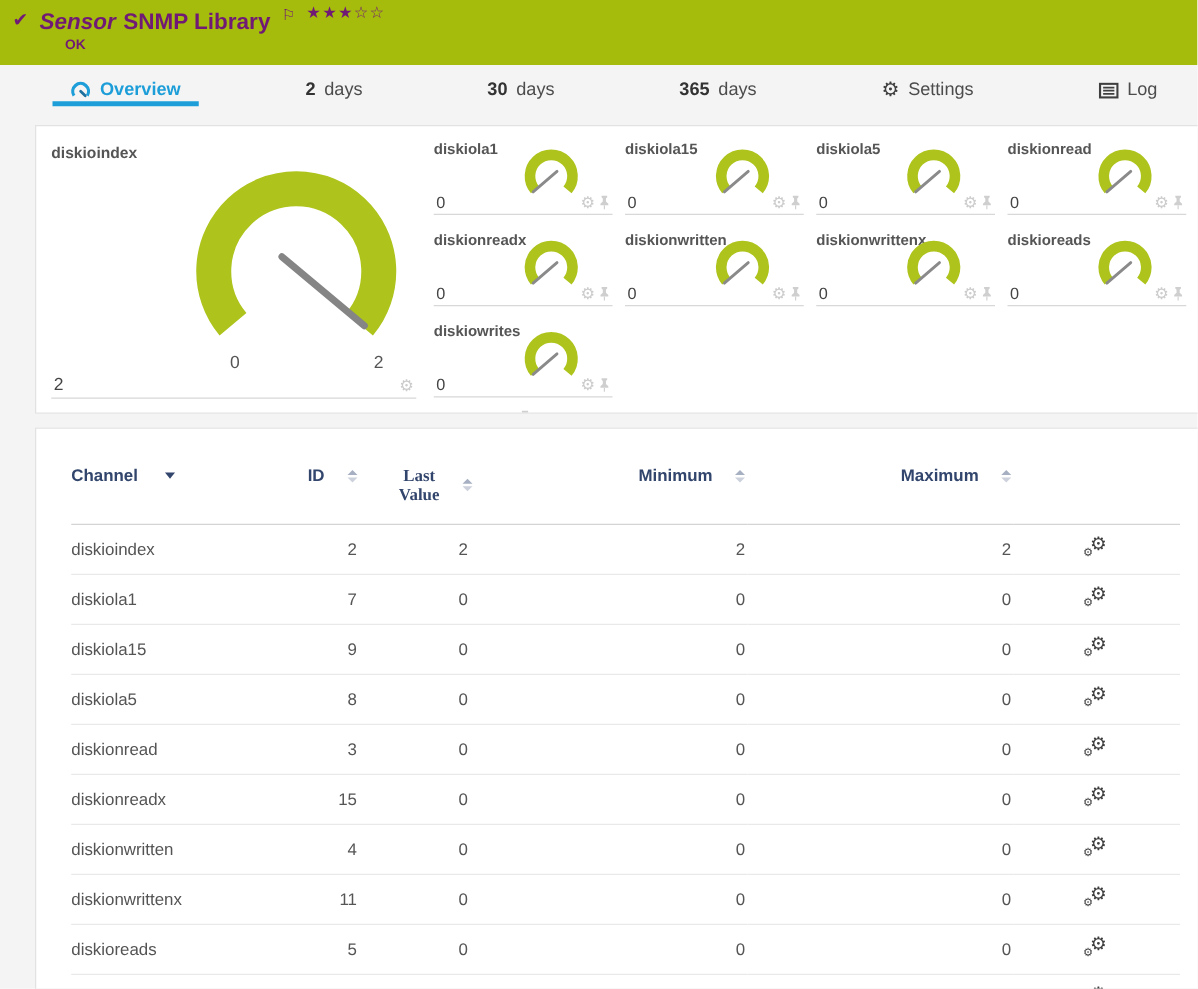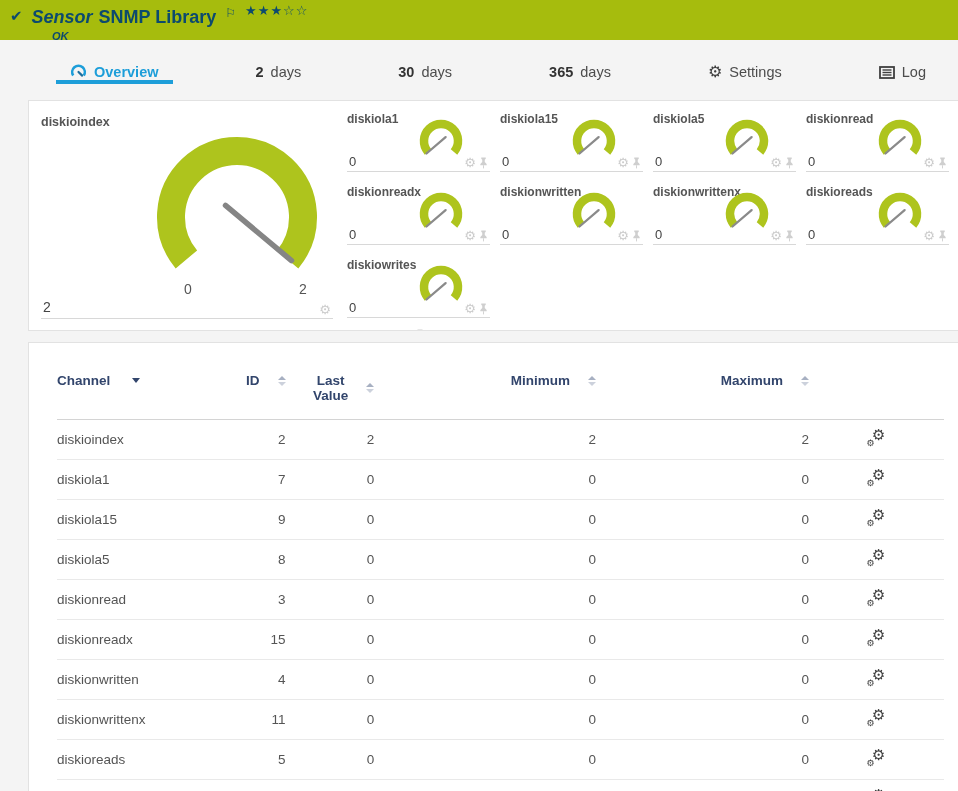--- a/index.html
+++ b/index.html
@@ -5,33 +5,33 @@
   * { box-sizing: border-box; margin: 0; padding: 0; }
   html,body { width:958px; height:791px; }
   body {
     font-family: "Liberation Sans", sans-serif;
     background:#f4f4f4;
     position:relative;
     overflow:hidden;
     color:#4f4f4f;
   }
   
-  .topbar { height:40px; background:#a6bc0d; color:#0c4a6e; padding:7px 10px 11px 10px; }
+  .topbar { height:52px; background:#a6bc0d; color:#701a75; padding:7px 10px 11px 10px; }
   .title-row { display:flex; align-items:flex-start; gap:9px; }
   .check-icon::before { content:"\2714"; font-family:"DejaVu Sans",sans-serif; font-size:15px; font-weight:bold; }
   .sensor-title { font-size:18px; font-weight:bold; line-height:20px; }
   .sensor-title .prefix { font-style:italic; margin-right:6px; }
   .flag-icon::before { content:"\2690"; font-family:"DejaVu Sans",sans-serif; font-size:12px; }
   .flag-icon { position:relative; top:-4px; }
   .stars { font-family:"DejaVu Sans",sans-serif; font-size:13px; letter-spacing:1px; position:relative; top:-4px; }
-  .status-ok { margin:3px 0 4px 42px; font-size:11px; font-weight:bold;font-style:italic; }
+  .status-ok { margin:3px 0 4px 42px; font-size:11px; font-weight:bold; }
 
   
-  .tabbar { height:44px; display:flex; align-items:flex-end; justify-content:space-between;
-            padding:0 18px 0 56px; background:#f4f4f4; }
+  .tabbar { height:44px; display:flex; align-items:center; justify-content:space-between;
+            padding:0 18px 0 42px; background:#f4f4f4; }
   .tab { display:flex; align-items:center; gap:7px; padding:0 14px; font-size:14.5px;
          color:#4c4c4c; cursor:pointer; border-bottom:4px solid transparent; }
   .tab .num { font-weight:bold; color:#333; }
   .tab.active { color:#1d9ed9; border-bottom-color:#1d9ed9; font-weight:bold; }
   .tab svg { display:block; }
   .gear-glyph::before { content:"\2699"; font-family:"DejaVu Sans",sans-serif; }
   .tab .gear-glyph { font-size:16px; color:#3f3f3f; line-height:1; }
 
   
   .panel { position:absolute; left:28px; right:-2px; background:#fff; border:1px solid #e2e2e2; }
@@ -57,21 +57,21 @@
   .small-cell .cell-value { bottom:2px; font-size:13px; }
 
   
   table { width:100%; border-collapse:collapse; table-layout:fixed; }
   col.c-channel{width:17%} col.c-id{width:9%} col.c-last{width:10%}
   col.c-min{width:25%} col.c-max{width:24%} col.c-gear{width:15%}
   th { color:#32456c; font-size:13.5px; font-weight:bold; text-align:right;
        padding:0 2px 16px 0; vertical-align:top; border-bottom:1px solid #d4d4d4; cursor:pointer; }
   th.h-channel { text-align:left; }
   th .hwrap { display:inline-flex; align-items:center; gap:18px; }
-  th.h-last .hwrap { width:52px; justify-content:flex-end; text-align:center; }
+  th.h-last .hwrap { width:52px; justify-content:center; text-align:center;font-family:Liberation Serif, serif; }
   th.h-last .lbl { display:inline-block; width:40px; line-height:15px; }
   td { font-size:13.5px; color:#555; padding:9px 2px 9px 0; border-bottom:1px solid #e9e9e9;
        text-align:right; white-space:nowrap; overflow:hidden; }
   td.t-channel { text-align:left; color:#545454; }
   td.t-gear { text-align:center; }
 
   .sort { display:inline-flex; flex-direction:column; gap:2px; }
   .sort i { display:block; width:0; height:0; border-left:4px solid transparent; border-right:4px solid transparent; }
   .sort .up { border-bottom:4px solid #a7b0c2; }
   .sort .dn { border-top:4px solid #ccd1dc; }

